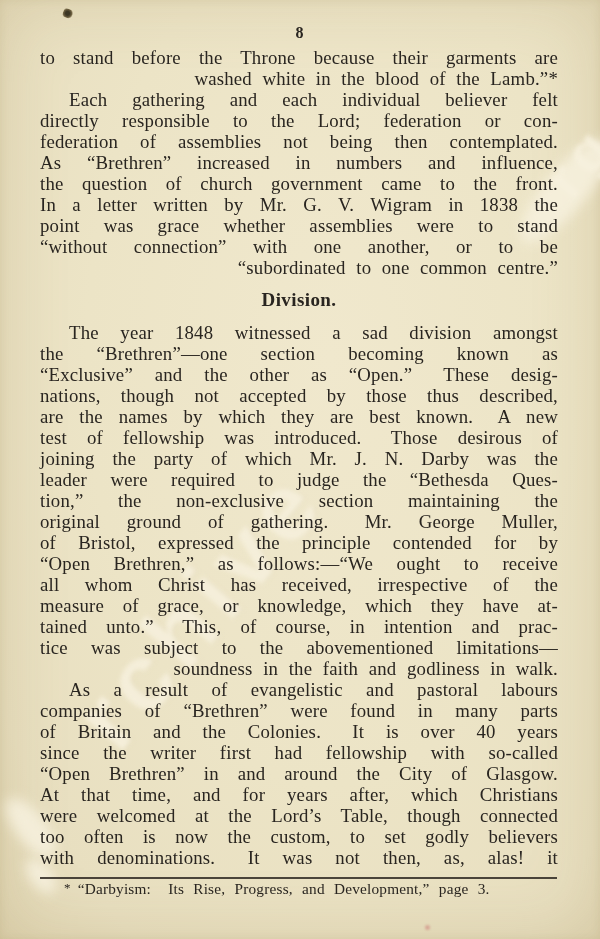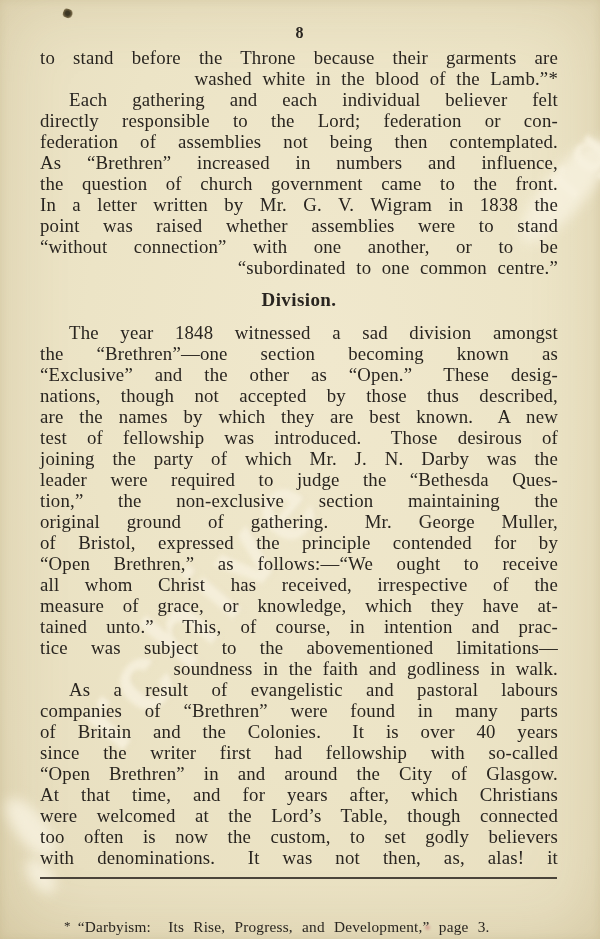--- a/index.html
+++ b/index.html
@@ -57,21 +57,21 @@
   .ind  { text-indent:29px; }
   .heading {
     text-align:center; font-weight:bold; font-size:19px; line-height:21px;
     margin:11px 0 12px 0; letter-spacing:0.4px;
   }
   .footnote-rule {
     position:absolute; left:40px; top:877px; width:517px; height:2px;
     background:#332e27; opacity:0.88;
   }
   .footnote {
-    position:absolute; left:64px; top:916px; width:480px;
+    position:absolute; left:64px; top:878px; width:480px;
     font-size:15.3px; line-height:19px; word-spacing:0.34em; letter-spacing:0.2px;
   }
   .footnote .marker { margin-right:7px; font-size:13px; vertical-align:2px; }
 </style>
 </head>
 <body>
 
 <div class="page">
 
   <div class="wm wm-center">rchive</div>
@@ -87,21 +87,21 @@
   <div class="text-block">
     <div class="ln just">to stand before the Throne because their garments are</div>
     <div class="ln end">washed white in the blood of the Lamb.”*</div>
 
     <div class="ln just ind">Each gathering and each individual believer felt</div>
     <div class="ln just">directly responsible to the Lord; federation or con-</div>
     <div class="ln just">federation of assemblies not being then contemplated.</div>
     <div class="ln just">As “Brethren” increased in numbers and influence,</div>
     <div class="ln just">the question of church government came to the front.</div>
     <div class="ln just">In a letter written by Mr. G. V. Wigram in 1838 the</div>
-    <div class="ln just">point was raised whether assemblies were to stand</div>
+    <div class="ln just">point was grace whether assemblies were to stand</div>
     <div class="ln just">“without connection” with one another, or to be</div>
     <div class="ln end">“subordinated to one common centre.”</div>
 
     <div class="heading">Division.</div>
 
     <div class="ln just ind">The year 1848 witnessed a sad division amongst</div>
     <div class="ln just">the “Brethren”—one section becoming known as</div>
     <div class="ln just">“Exclusive” and the other as “Open.”  These desig-</div>
     <div class="ln just">nations, though not accepted by those thus described,</div>
     <div class="ln just">are the names by which they are best known.  A new</div>

